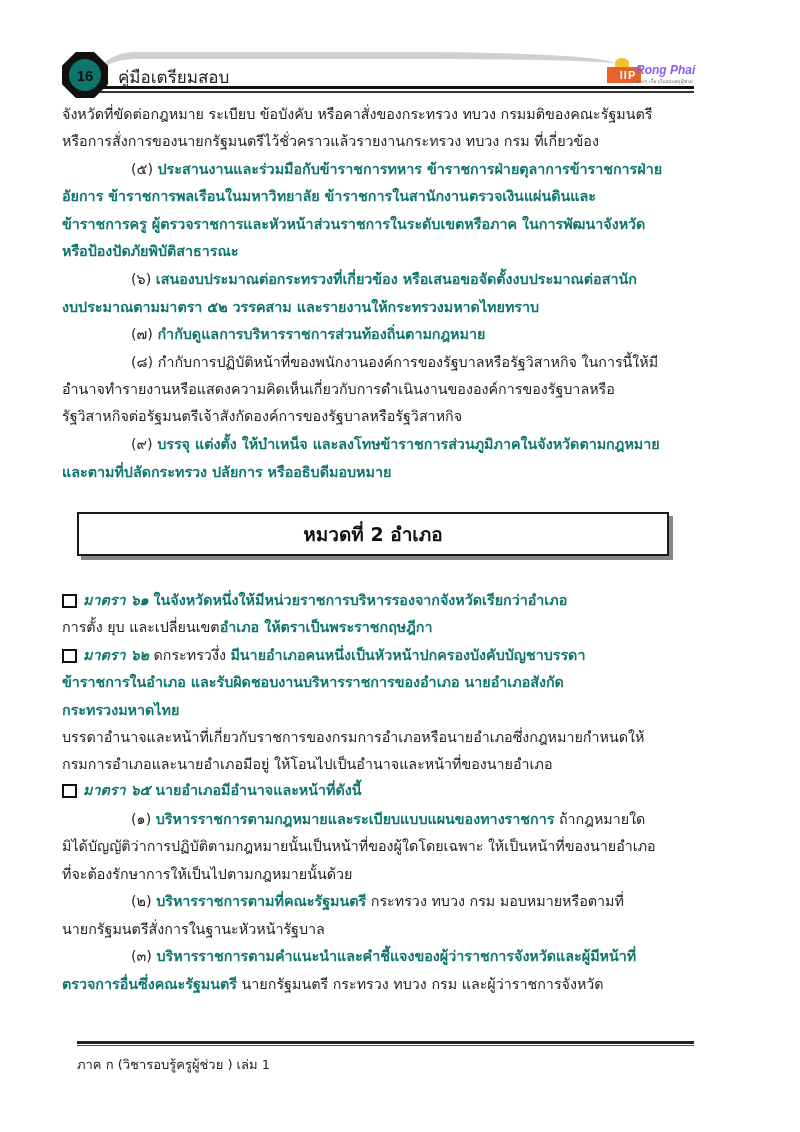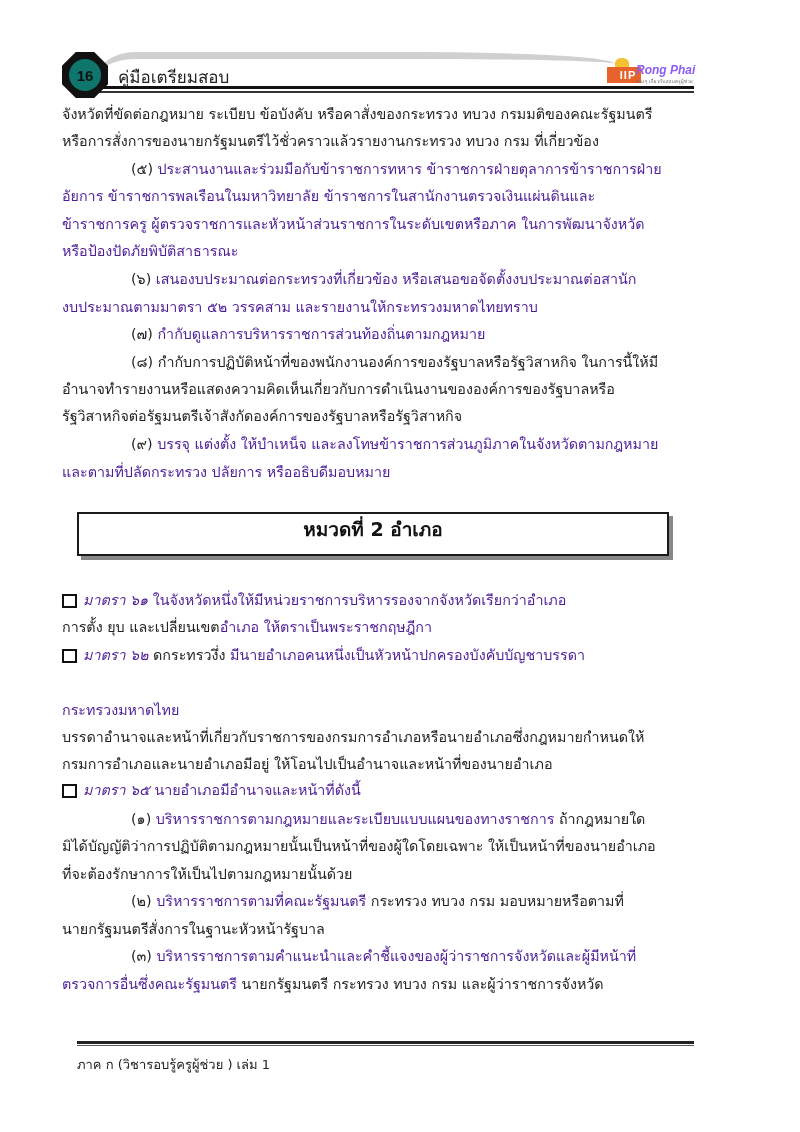--- a/index.html
+++ b/index.html
@@ -25,26 +25,26 @@
               color: #fff; font-size: 11px; font-weight: bold; font-family: "Liberation Sans", sans-serif;
               display: flex; align-items: center; justify-content: center; letter-spacing: 1px; padding-left: 8px; }
   .logo-sun { position: absolute; left: 8px; top: 0; width: 14px; height: 10px; border-radius: 50% 50% 0 0; background: #f2c230; }
   .logo-name { position: absolute; left: 29px; top: 5px; font-family: "Liberation Sans", sans-serif;
                font-style: italic; font-weight: bold; font-size: 12px; color: #8b5cf6; }
   .logo-sub { position: absolute; left: 29px; top: 19px; font-size: 5px; color: #666; white-space: nowrap; }
 
   
   .line { position: absolute; left: 62px; font-size: 14.3px; white-space: nowrap; line-height: 20px; color: #222; }
   .ind { left: 131px; }
-  .b { font-weight: normal; color: #4c1d95; }
+  .b { font-weight: bold; color: #0f766e; }
   .it { font-style: italic; }
 
   .section-box { position: absolute; left: 77px; top: 512px; width: 588px; height: 40px;
                  border: 2px solid #1a1a1a; box-shadow: 4px 4px 0 #888; background: #fff;
-                 display: flex; align-items: flex-start; justify-content: center; }
+                 display: flex; align-items: center; justify-content: center; }
   .section-title { font-size: 19px; font-weight: bold; color: #111; }
 
   .chk { display: inline-block; width: 15px; height: 14px; border: 2.5px solid #111; vertical-align: -3px; margin-right: 6px; box-sizing: border-box; }
 
   
   .ftr-line1 { position: absolute; left: 77px; top: 1041px; width: 617px; height: 3px; background: #222; }
   .ftr-line2 { position: absolute; left: 77px; top: 1045px; width: 617px; height: 1px; background: #555; }
   .ftr-text { position: absolute; left: 77px; top: 1054px; font-size: 13px; color: #222; }
 </style>
 </head>
@@ -112,20 +112,21 @@
   </div>
   <div class="line" style="top:617px">
     <span>การตั้ง ยุบ และเปลี่ยนเขต</span><span class="b">อำเภอ ให้ตราเป็นพระราชกฤษฎีกา</span>
   </div>
 
   <div class="line" style="top:645px">
     <span class="chk"></span><span class="b it">มาตรา ๖๒</span>
     <span>ดกระทรวงึ่ง</span>
     <span class="b">มีนายอำเภอคนหนึ่งเป็นหัวหน้าปกครองบังคับบัญชาบรรดา</span>
   </div>
+  <div class="line b" style="top:672px">ข้าราชการในอำเภอ และรับผิดชอบงานบริหารราชการของอำเภอ นายอำเภอสังกัด</div>
   <div class="line b" style="top:700px">กระทรวงมหาดไทย</div>
   <div class="line" style="top:727px">บรรดาอำนาจและหน้าที่เกี่ยวกับราชการของกรมการอำเภอหรือนายอำเภอซึ่งกฎหมายกำหนดให้</div>
   <div class="line" style="top:754px">กรมการอำเภอและนายอำเภอมีอยู่ ให้โอนไปเป็นอำนาจและหน้าที่ของนายอำเภอ</div>
 
   <div class="line b" style="top:780px">
     <span class="chk"></span><span class="it">มาตรา ๖๕</span>
     <span>นายอำเภอมีอำนาจและหน้าที่ดังนี้</span>
   </div>
 
   <div class="line ind" style="top:809px">

